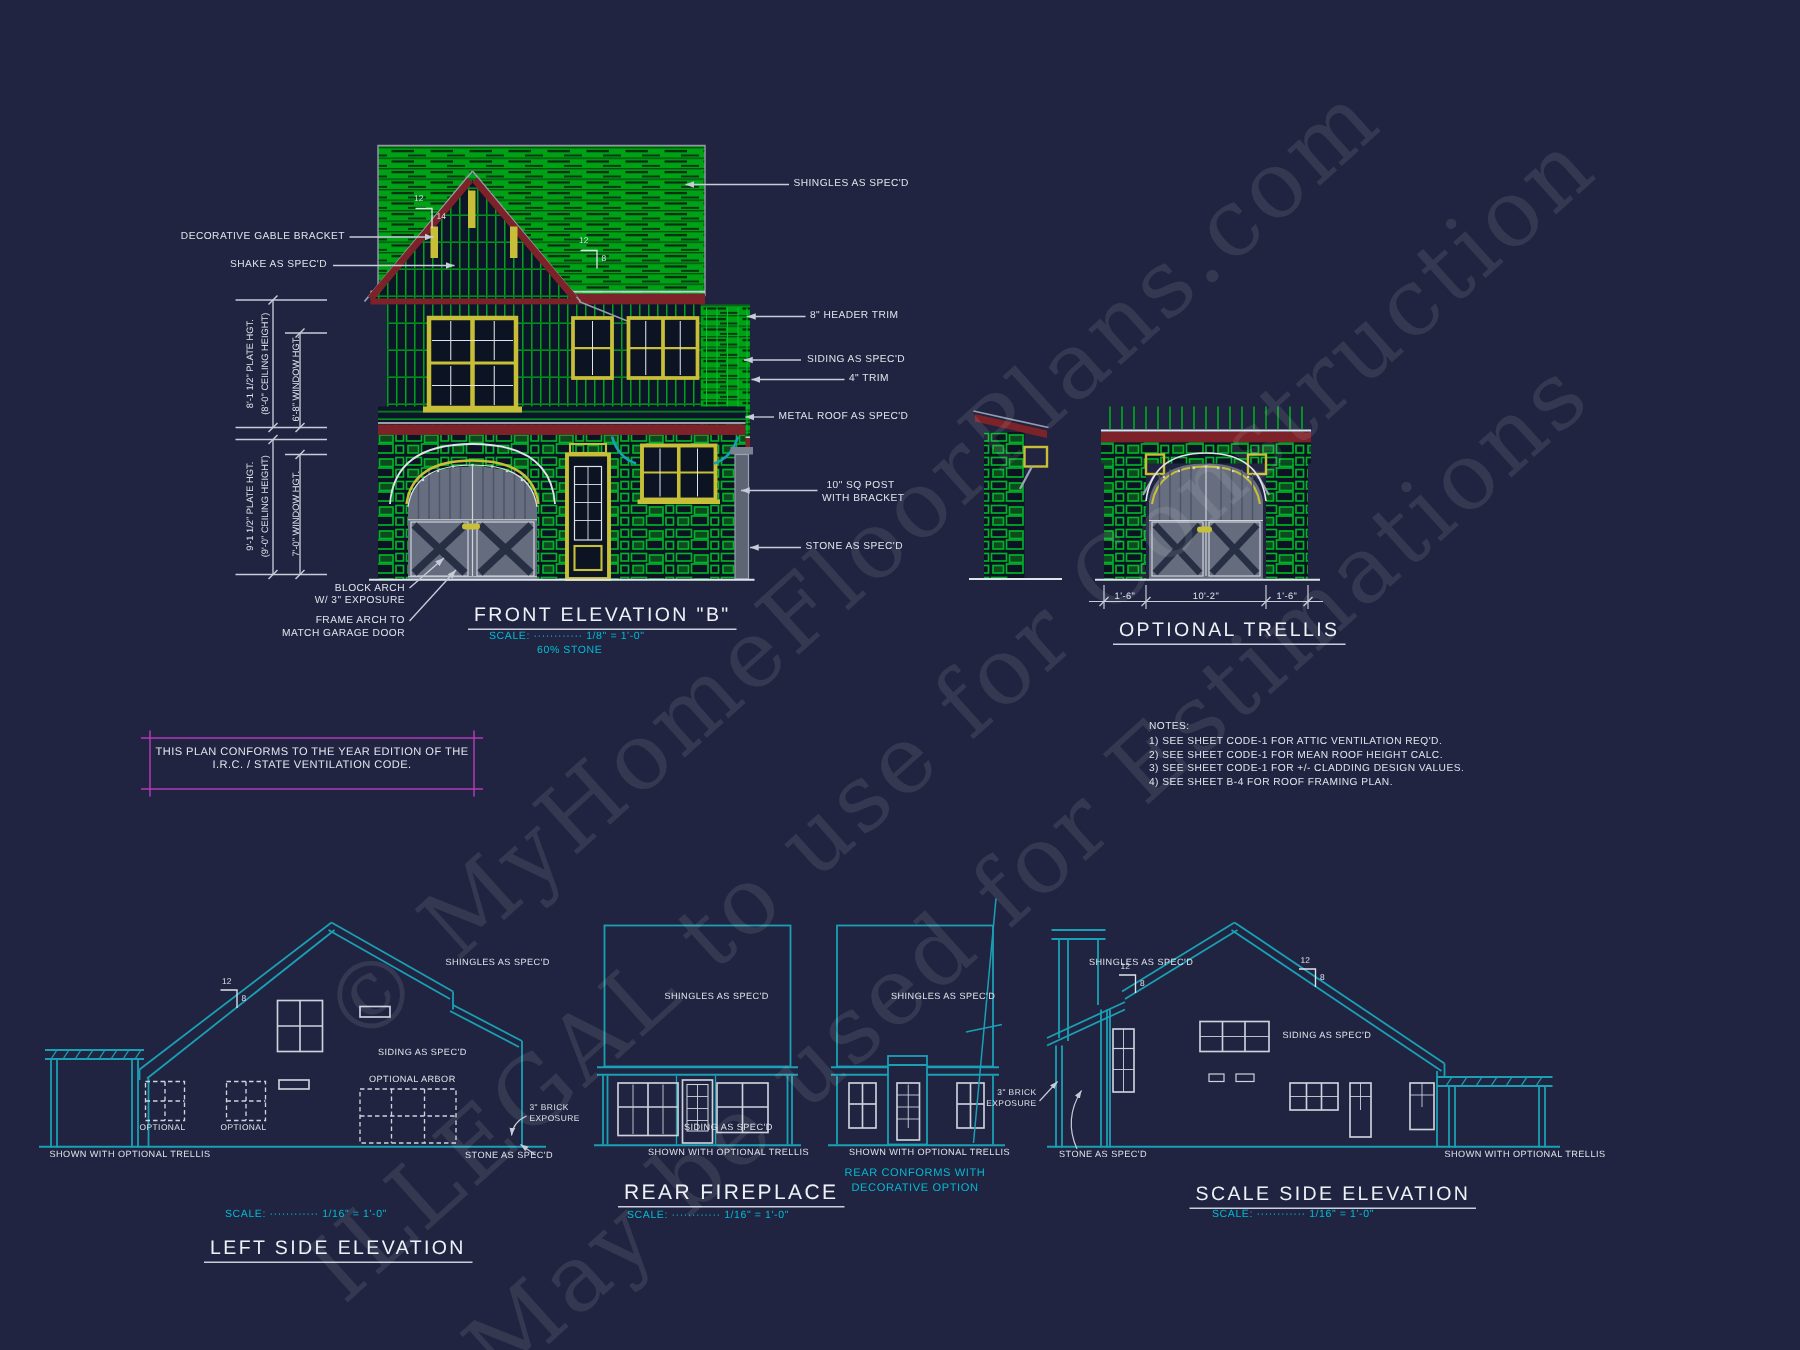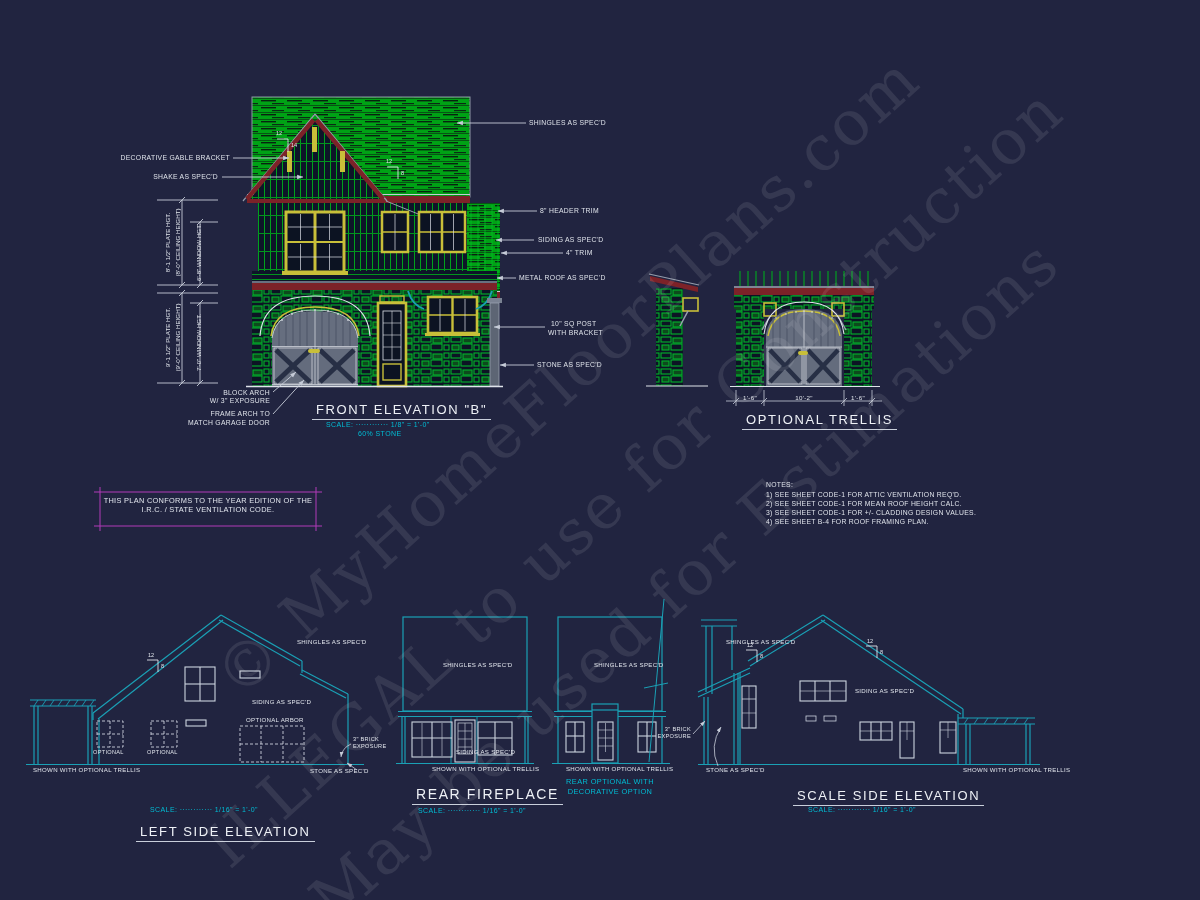--- a/index.html
+++ b/index.html
@@ -568,21 +568,21 @@
 <div class="scl" style="left:150px;top:806px;">SCALE: ············ 1/16" = 1'-0"</div>
 
 <div class="lbl s" style="left:443px;top:662px;">SHINGLES AS SPEC'D</div>
 <div class="lbl s" style="left:456px;top:749px;">SIDING AS SPEC'D</div>
 <div class="lbl s" style="left:432px;top:766px;">SHOWN WITH OPTIONAL TRELLIS</div>
 <div class="ttl" style="left:412px;top:786px;font-size:14px;">REAR FIREPLACE</div>
 <div class="scl" style="left:418px;top:807px;">SCALE: ············ 1/16" = 1'-0"</div>
 
 <div class="lbl s" style="left:594px;top:662px;">SHINGLES AS SPEC'D</div>
 <div class="lbl s" style="left:566px;top:766px;">SHOWN WITH OPTIONAL TRELLIS</div>
-<div class="scl c" style="left:550px;top:777px;width:120px;font-size:7.4px;">REAR OPTIONAL WITH</div>
+<div class="scl c" style="left:550px;top:777px;width:120px;font-size:7.4px;">REAR CONFORMS WITH</div>
 <div class="scl c" style="left:550px;top:787px;width:120px;font-size:7.4px;">DECORATIVE OPTION</div>
 
 <div class="lbl s" style="left:726px;top:639px;">SHINGLES AS SPEC'D</div>
 <div class="lbl s" style="left:855px;top:688px;">SIDING AS SPEC'D</div>
 <div class="lbl xs r" style="left:655px;top:727px;width:36px;">3" BRICK</div>
 <div class="lbl xs r" style="left:655px;top:734px;width:36px;">EXPOSURE</div>
 <div class="lbl s" style="left:706px;top:767px;">STONE AS SPEC'D</div>
 <div class="lbl s" style="left:963px;top:767px;">SHOWN WITH OPTIONAL TRELLIS</div>
 <div class="pitch" style="left:747px;top:642px;">12</div>
 <div class="pitch" style="left:760px;top:653px;">8</div>

